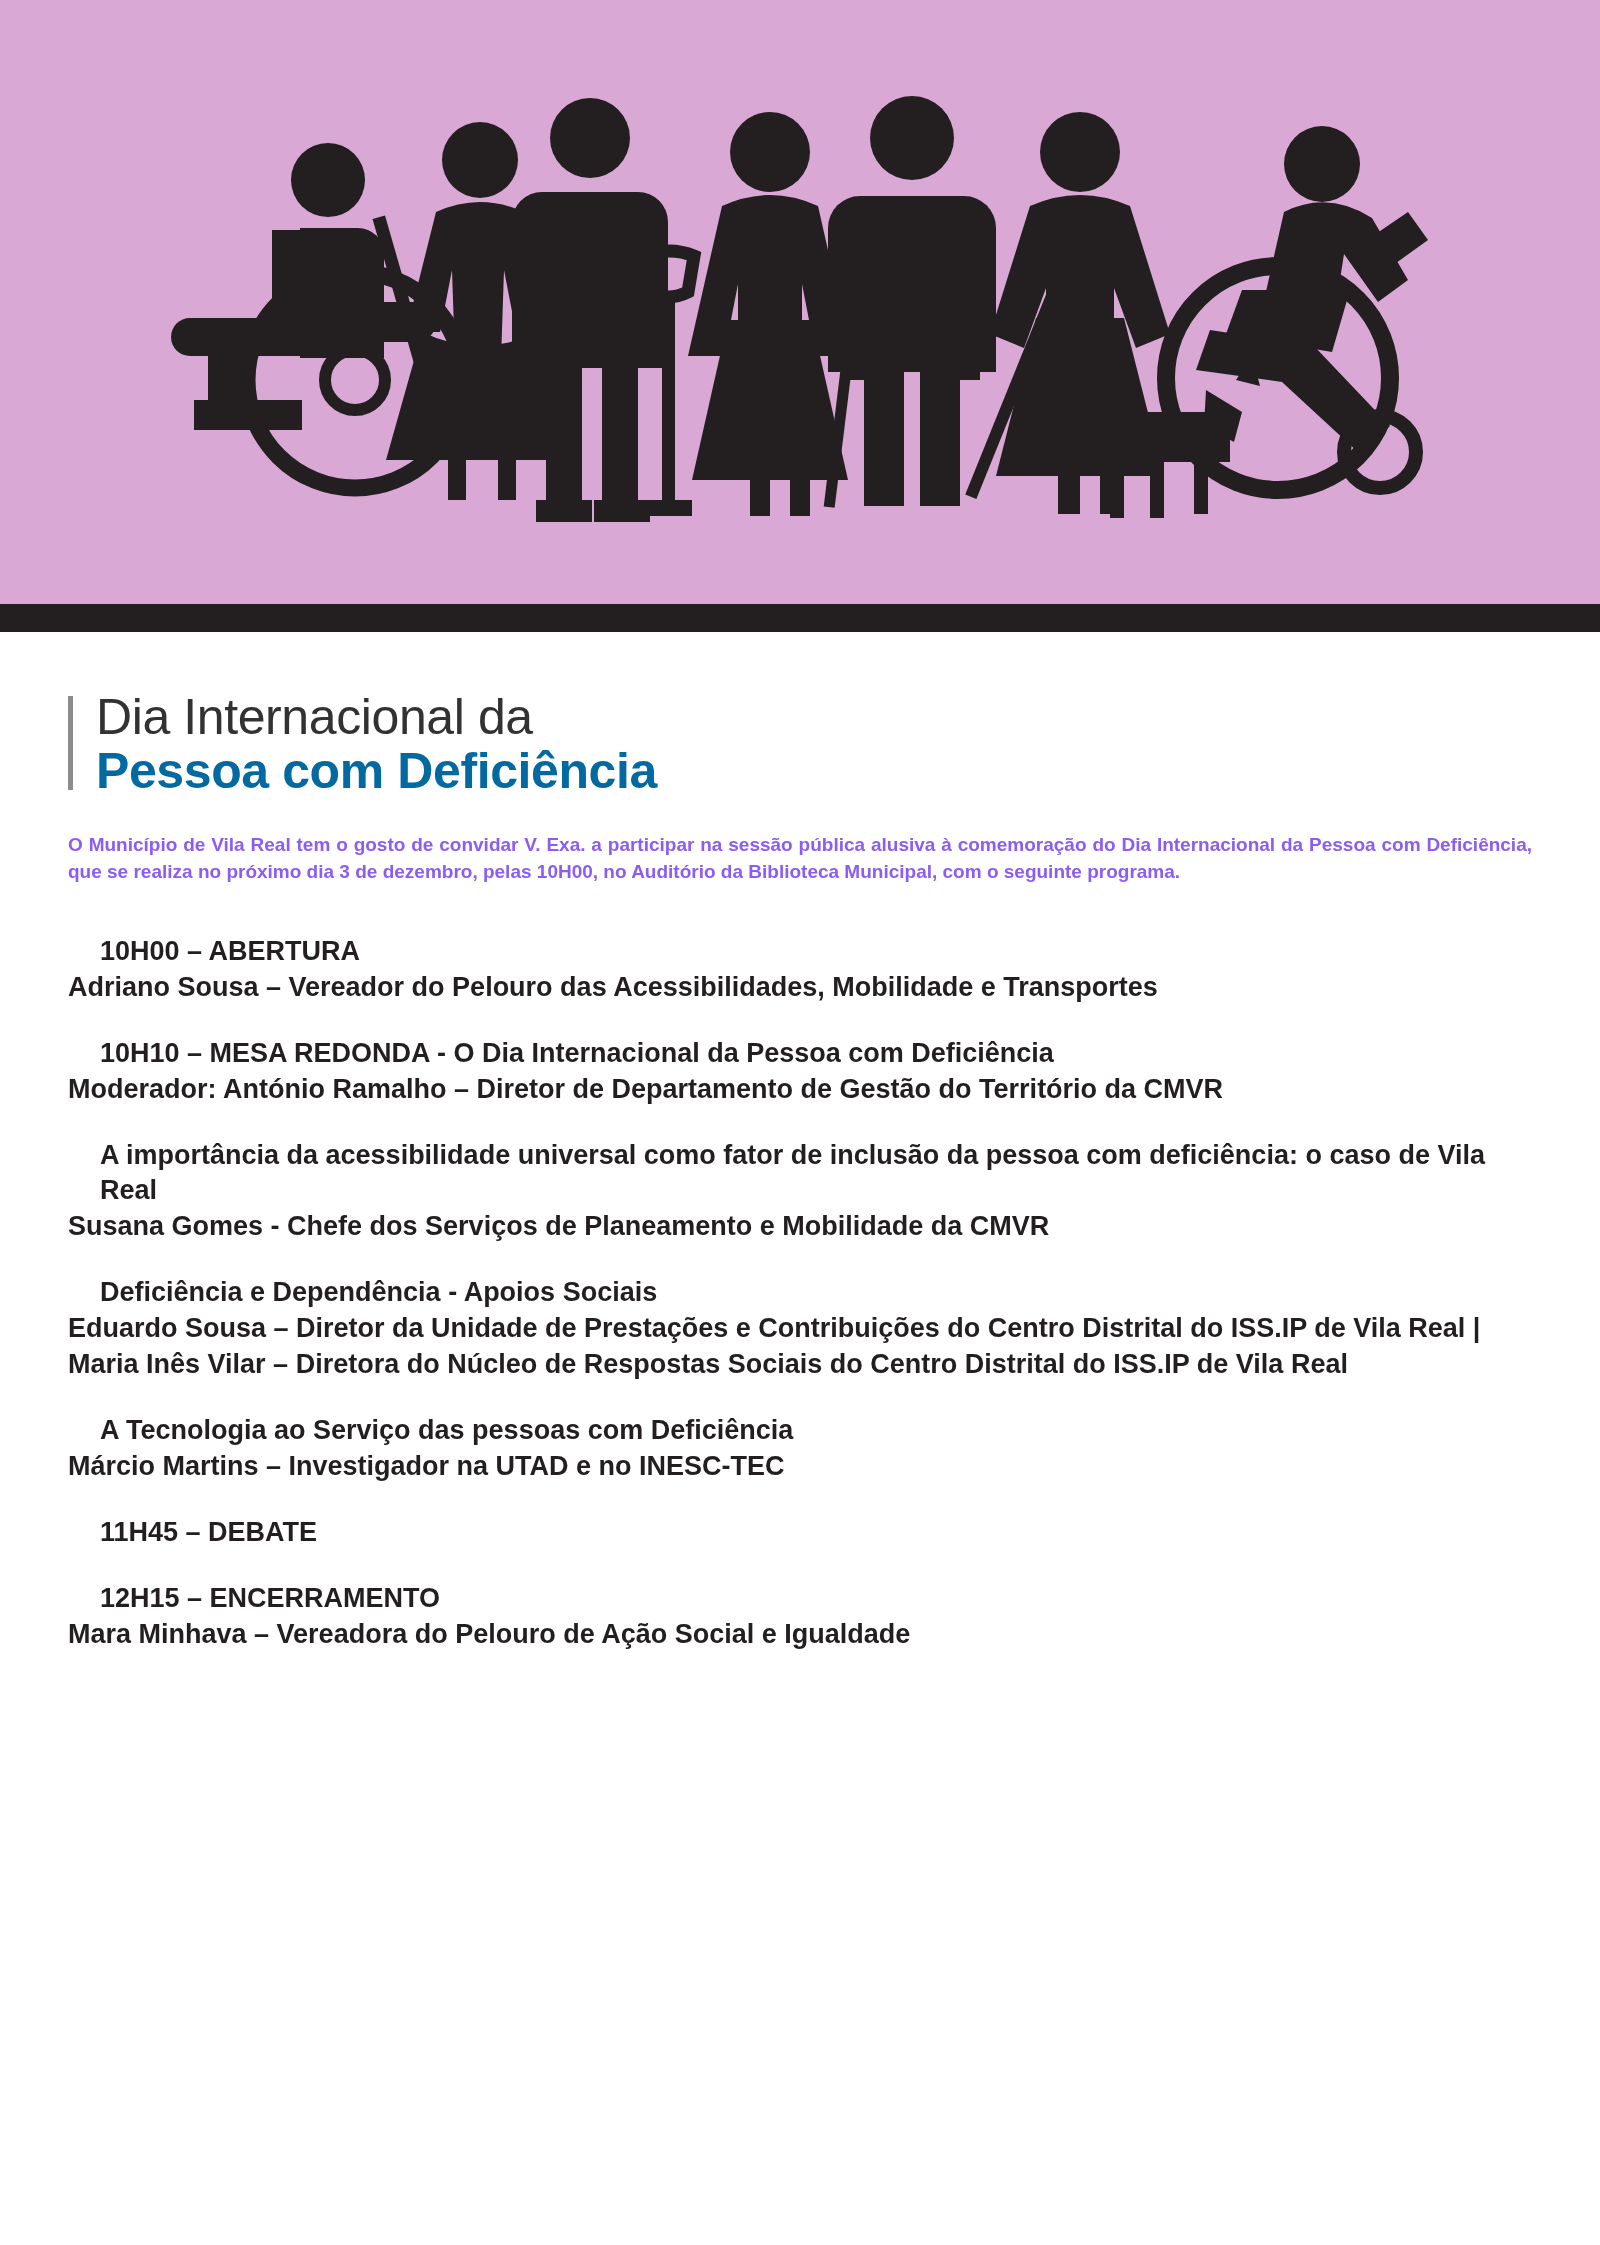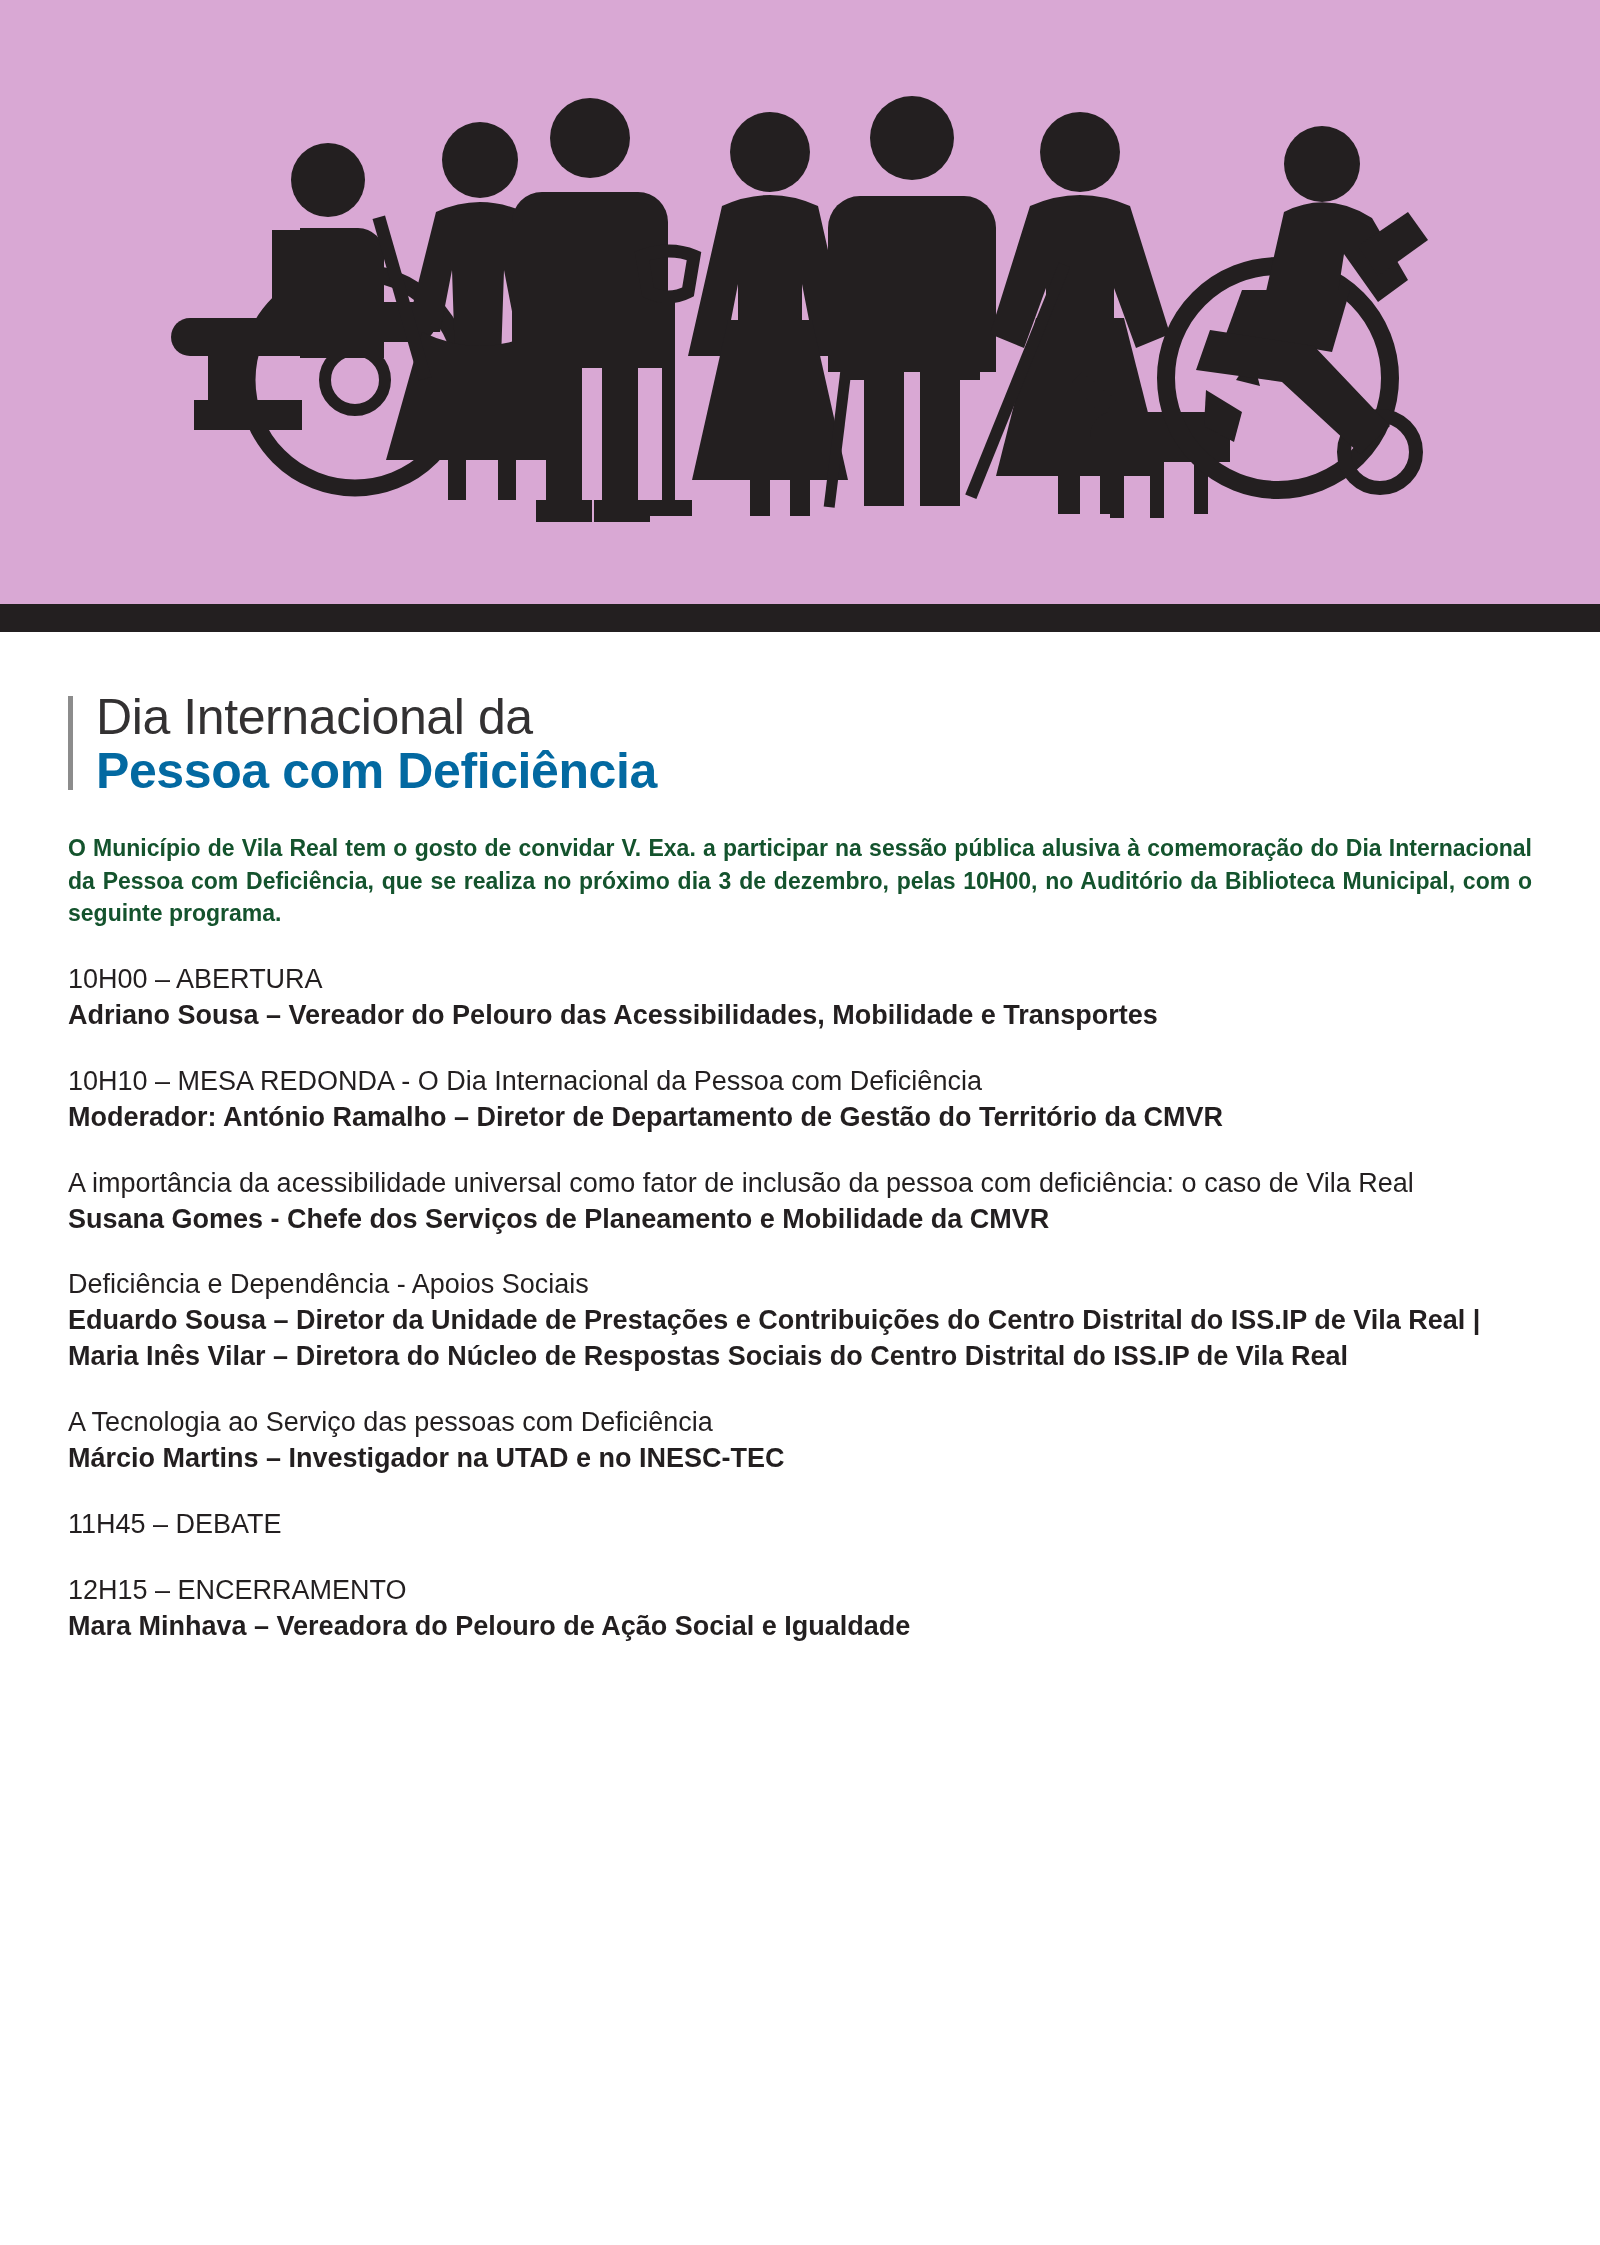--- a/index.html
+++ b/index.html
@@ -80,42 +80,43 @@
   .title-line2 {
     font-size: 50px;
     line-height: 1.08;
     font-weight: 700;
     letter-spacing: -0.4px;
     color: #0369a1;
   }
 
   
   .intro {
-    font-size: 23px;
+    font-size: 19px;
     line-height: 1.42;
     font-weight: 700;
     text-align: justify;
-    color: #14532d;
-    margin-bottom: 32px;
+    color: #8b5cf6;
+    margin-bottom: 48px;
     max-width: 1465px;
   }
 
   
   .programme {
     margin: 0;
     padding: 0;
   }
   .prog-item {
     margin-bottom: 30px;
   }
   .prog-head {
     font-size: 27px;
     line-height: 1.33;
-    font-weight: 400;
+    font-weight: 700;
     color: #231f20;
+    margin-left: 32px;
   }
   .prog-body {
     font-size: 27px;
     line-height: 1.33;
     font-weight: 700;
     color: #231f20;
   }
 </style>
 </head>
 <body>

